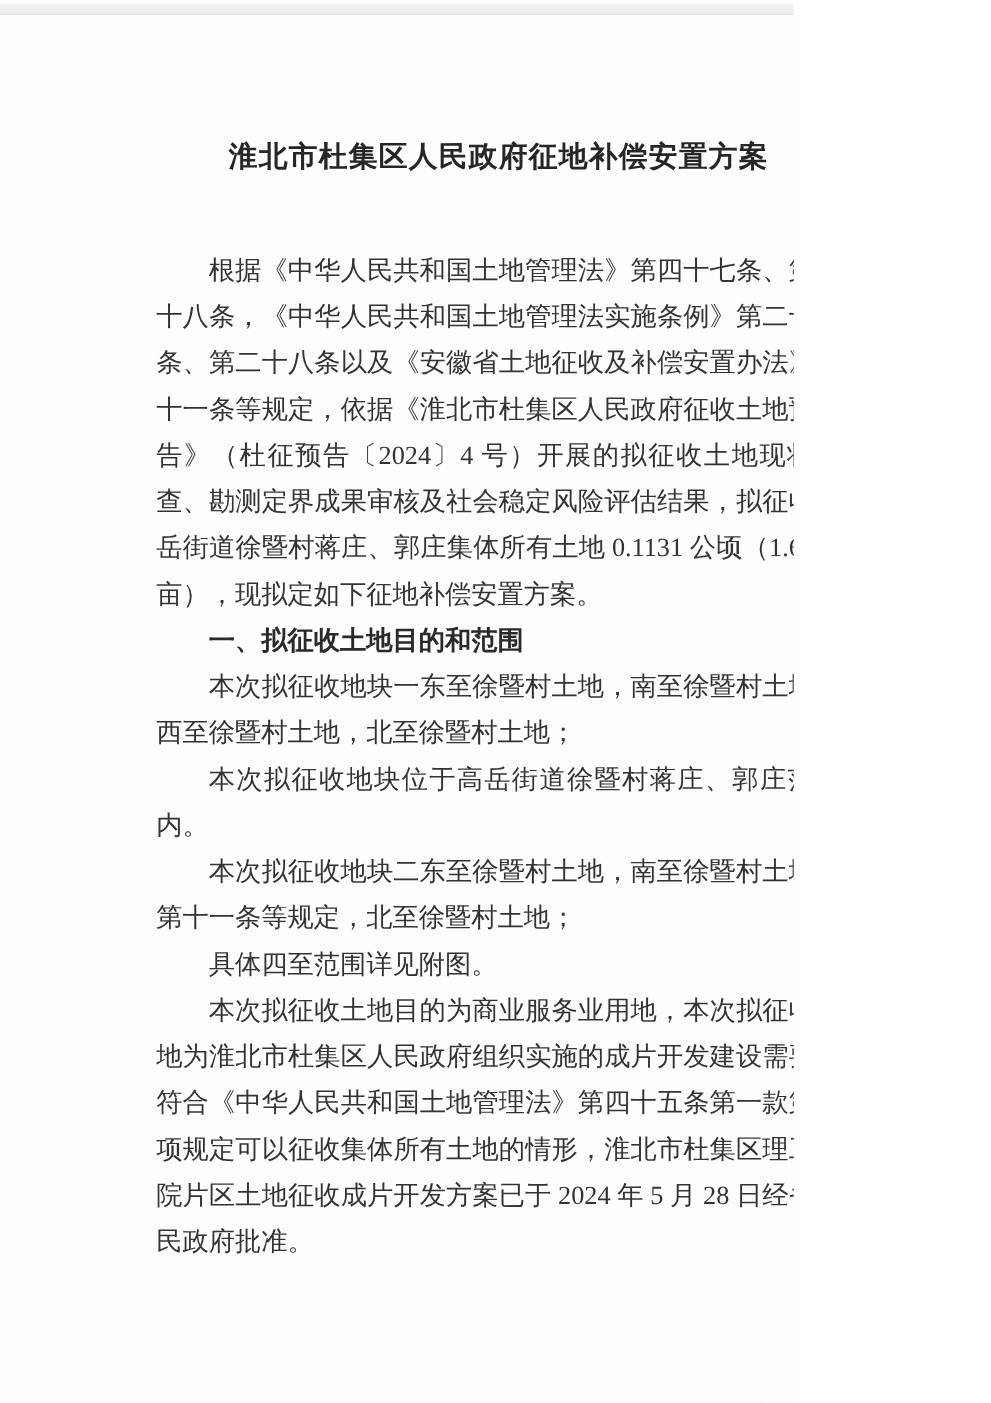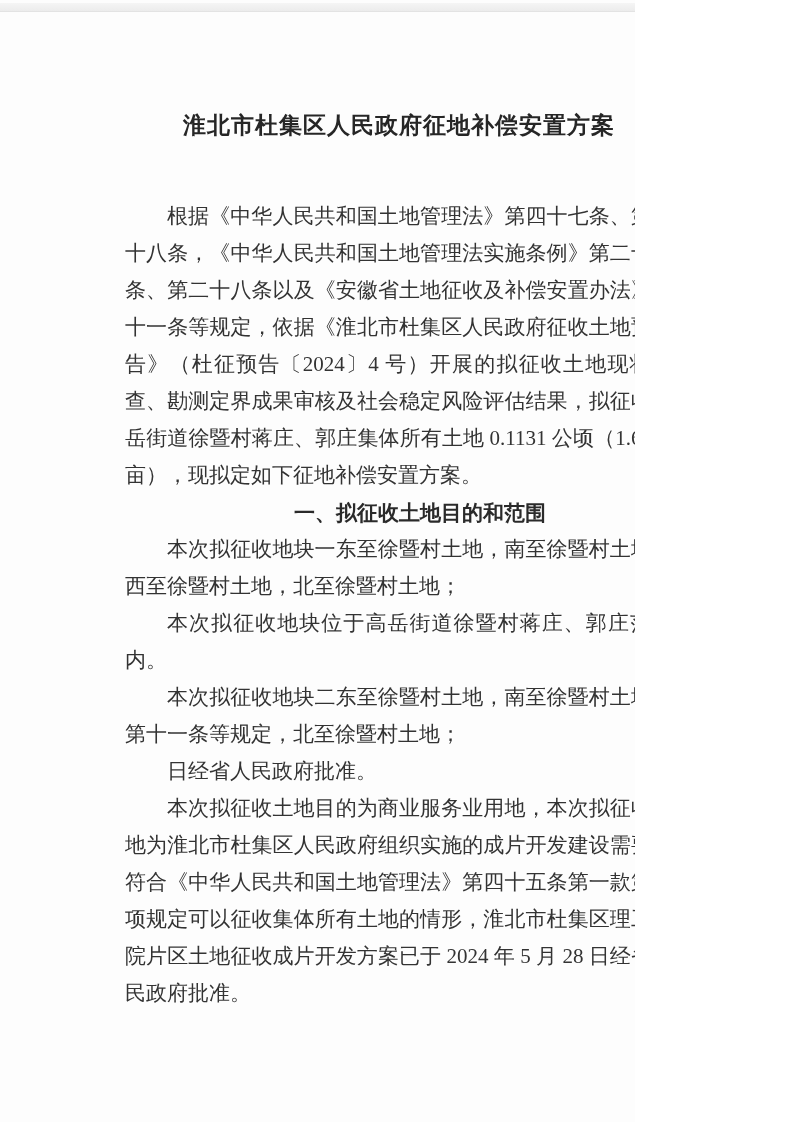--- a/index.html
+++ b/index.html
@@ -50,33 +50,33 @@
     text-justify: inter-ideograph;
   }
   .doc-body p {
     margin: 0;
     text-indent: 2em;
   }
   .doc-body p.heading {
     font-family: "Liberation Sans", "DejaVu Sans", sans-serif;
     font-weight: bold;
     color: #2a2a2a;
-    text-align: center;
+    text-align: left;
   }
 </style>
 </head>
 <body>
 
 <div class="page">
   <div class="scan-artifact"></div>
   <div class="content">
     <h1 class="doc-title">淮北市杜集区人民政府征地补偿安置方案</h1>
     <div class="doc-body">
       <p class="para">根据《中华人民共和国土地管理法》第四十七条、第四十八条，《中华人民共和国土地管理法实施条例》第二十七条、第二十八条以及《安徽省土地征收及补偿安置办法》第十一条等规定，依据《淮北市杜集区人民政府征收土地预公告》（杜征预告〔2024〕4 号）开展的拟征收土地现状调查、勘测定界成果审核及社会稳定风险评估结果，拟征收高岳街道徐暨村蒋庄、郭庄集体所有土地 0.1131 公顷（1.6965 亩），现拟定如下征地补偿安置方案。</p>
       <p class="heading">一、拟征收土地目的和范围</p>
       <p class="para">本次拟征收地块一东至徐暨村土地，南至徐暨村土地，西至徐暨村土地，北至徐暨村土地；</p>
       <p class="para">本次拟征收地块位于高岳街道徐暨村蒋庄、郭庄范围内。</p>
       <p class="para">本次拟征收地块二东至徐暨村土地，南至徐暨村土地，第十一条等规定，北至徐暨村土地；</p>
-      <p class="para">日经省人民政府批准。</p>
+      <p class="para">具体四至范围详见附图。</p>
       <p class="para">本次拟征收土地目的为商业服务业用地，本次拟征收土地为淮北市杜集区人民政府组织实施的成片开发建设需要，符合《中华人民共和国土地管理法》第四十五条第一款第五项规定可以征收集体所有土地的情形，淮北市杜集区理工学院片区土地征收成片开发方案已于 2024 年 5 月 28 日经省人民政府批准。</p>
     </div>
   </div>
 </div>
 
 </body></html>

